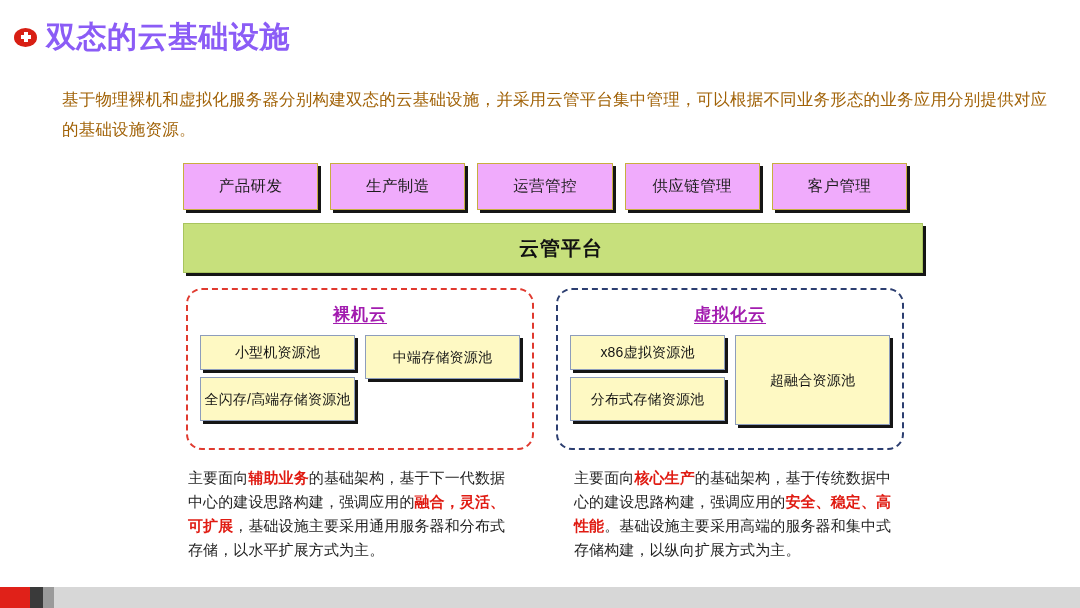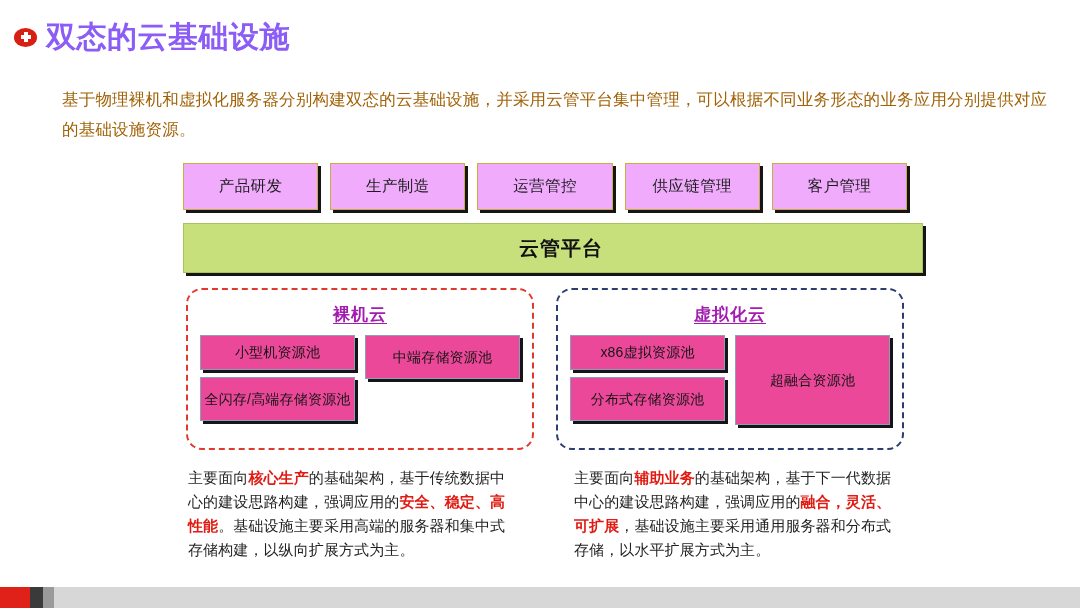--- a/index.html
+++ b/index.html
@@ -155,21 +155,21 @@
     display: flex;
     gap: 10px;
   }
   .pool-col {
     display: flex;
     flex-direction: column;
     gap: 7px;
     flex: 1 1 0;
   }
   .pool-box {
-    background: #ec4899;
+    background: #fef9c3;
     border: 1px solid #8D9DBC;
     box-shadow: 3px 3px 0 #151515;
     display: flex;
     align-items: center;
     justify-content: center;
     text-align: center;
     font-size: 14px;
     color: #141414;
     line-height: 19px;
     letter-spacing: 0.2px;
@@ -271,22 +271,22 @@
       </div>
       <div class="pool-col">
         <div class="pool-box pool-tall">超融合资源池</div>
       </div>
     </div>
   </div>
 
 </div>
 
 <div id="desc-row">
+  <div class="desc-block" id="virtualized-description"><span>主要面向</span><span class="hl">辅助业务</span><span>的基础架构，基于下一代数据中心的建设思路构建，强调应用的</span><span class="hl">融合，灵活、可扩展</span><span>，基础设施主要采用通用服务器和分布式存储，以水平扩展方式为主。</span></div>
   <div class="desc-block" id="bare-metal-description"><span>主要面向</span><span class="hl">核心生产</span><span>的基础架构，基于传统数据中心的建设思路构建，强调应用的</span><span class="hl">安全、稳定、高性能</span><span>。基础设施主要采用高端的服务器和集中式存储构建，以纵向扩展方式为主。</span></div>
-  <div class="desc-block" id="virtualized-description"><span>主要面向</span><span class="hl">辅助业务</span><span>的基础架构，基于下一代数据中心的建设思路构建，强调应用的</span><span class="hl">融合，灵活、可扩展</span><span>，基础设施主要采用通用服务器和分布式存储，以水平扩展方式为主。</span></div>
 </div>
 
 <div id="bottom-bar">
   <div id="bottom-seg-red"></div>
   <div id="bottom-seg-dark"></div>
   <div id="bottom-seg-gray"></div>
   <div id="bottom-seg-light"></div>
 </div>
 
 </body></html>

